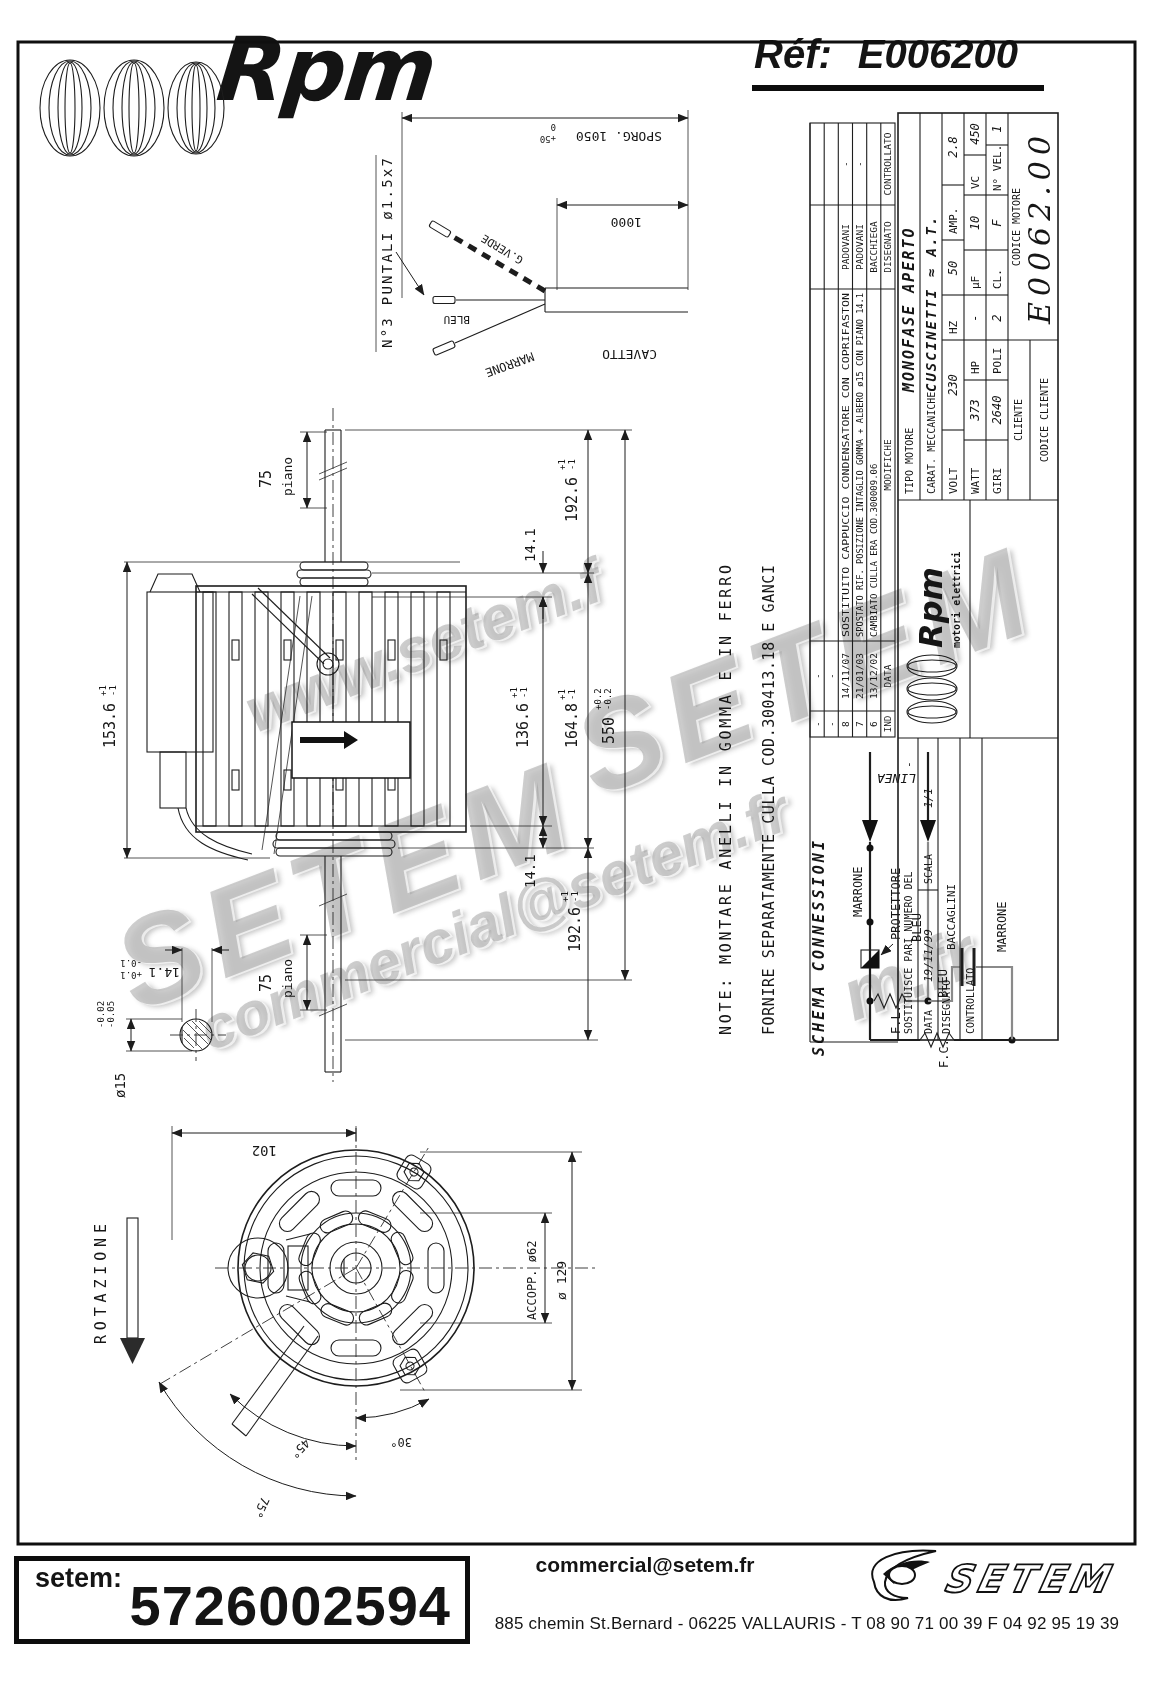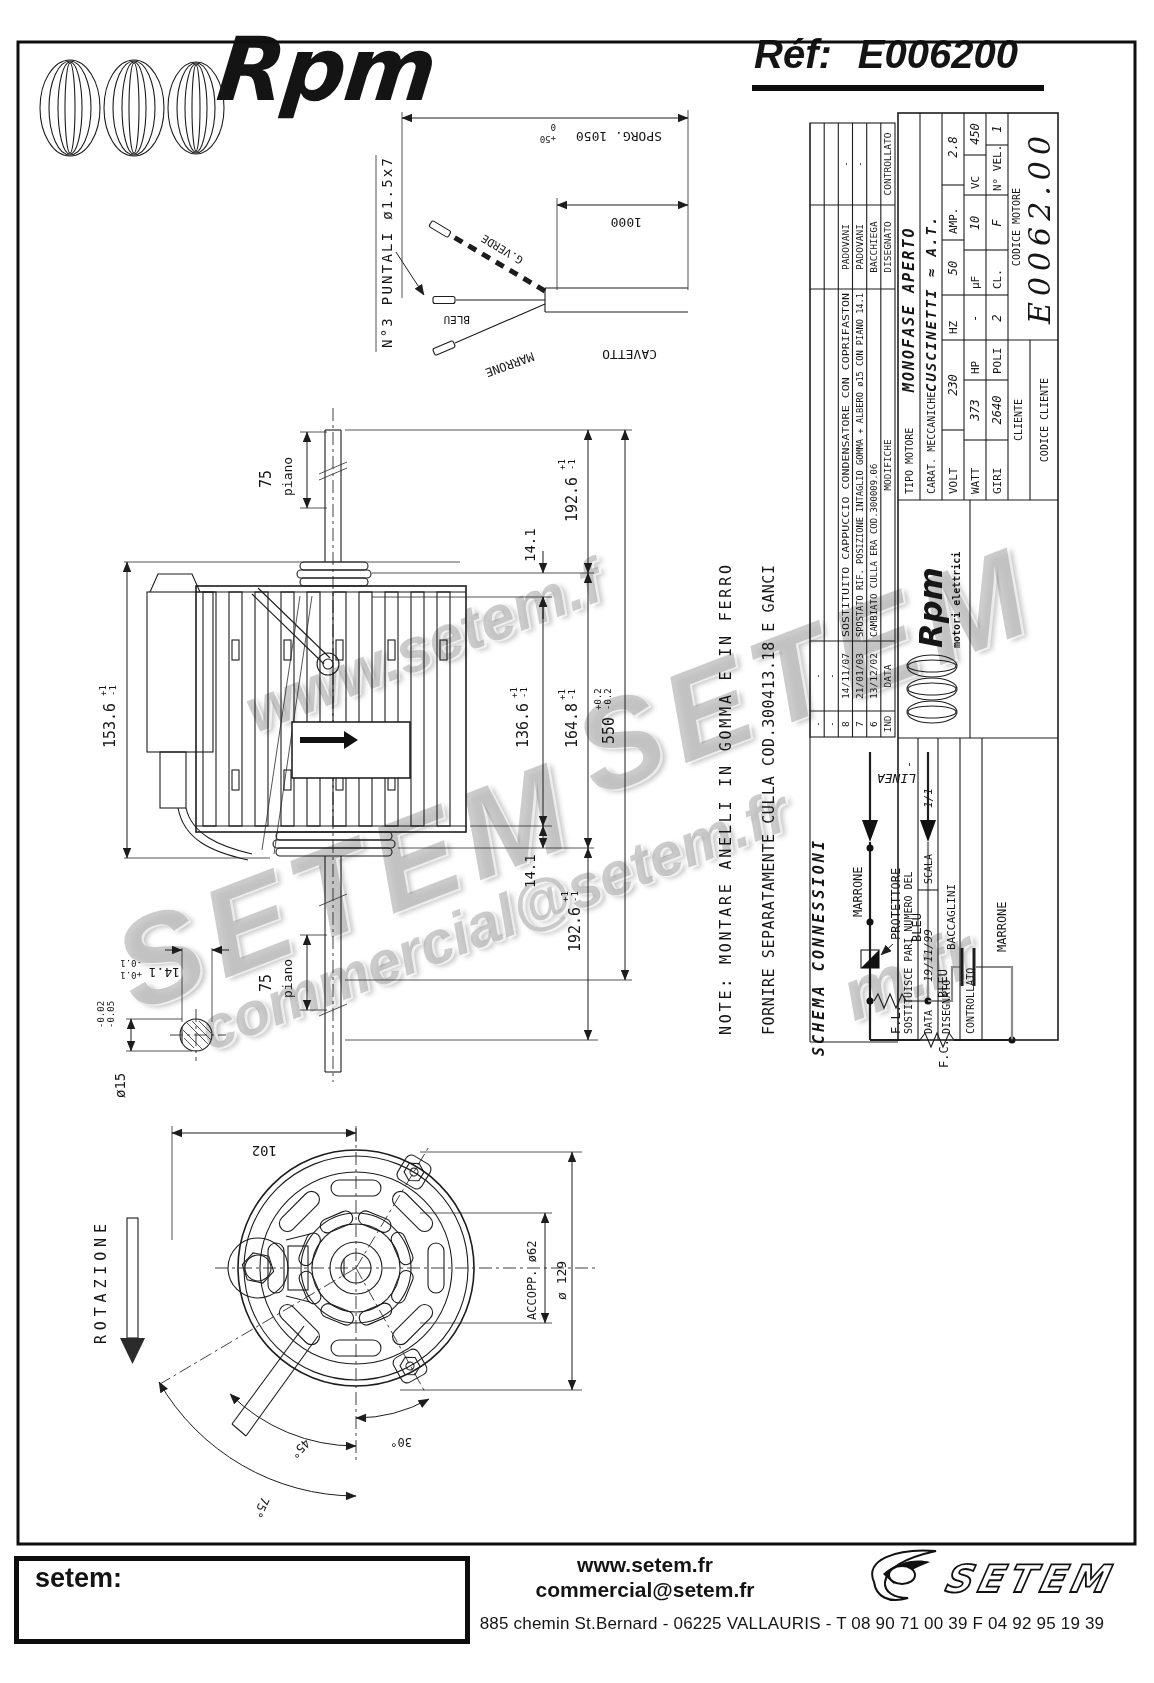--- a/index.html
+++ b/index.html
@@ -538,25 +538,25 @@
       <line class="ln" x1="540" y1="132" x2="700" y2="132"></line>
       <text class="t10 mid" x="620" y="124">CLIENTE</text>
       <text class="t10 mid" x="620" y="150">CODICE CLIENTE</text>
       <text class="t10 mid" x="813" y="122">CODICE MOTORE</text>
       <text class="mid" x="813" y="152" letter-spacing="6" style="font-family:'DejaVu Serif',serif;font-size:30px;font-style:italic;">E0062.00</text>
     </g>
   </svg>
 
   <div class="abs codebox" style="left:14px;top:1556px;">
     <span class="codelabel">setem:</span>
+    <span class="codevalue">5726002594</span>
   </div>
   <div class="abs contact" style="left:480px;top:1552px;width:330px;">
-    <div>www.setem.fr</div>
     <div>commercial@setem.fr</div>
   </div>
-  <div class="abs address" style="left:458px;top:1614px;width:668px;">885 chemin St.Bernard  -  06225 VALLAURIS  -  T 08 90 71 00 39   F 04 92 95 19 39</div>
+  <div class="abs address" style="left:473px;top:1614px;width:668px;">885 chemin St.Bernard  -  06225 VALLAURIS  -  T 08 90 71 00 39   F 04 92 95 19 39</div>
   <svg class="abs" style="left:850px;top:1544px;" width="284" height="66" viewBox="0 0 284 66">
     <path d="M24 38 C 14 16, 46 4, 86 7 C 54 14, 37 24, 35 38 C 34 48, 44 54, 58 54 C 38 60, 26 52, 24 38 Z" fill="#ffffff" stroke="#111" stroke-width="2"></path>
     <path d="M33 30 C 46 18, 66 14, 80 18 C 66 24, 50 30, 44 40 Z" fill="#111"></path>
     <ellipse cx="52" cy="31" rx="13" ry="9" fill="#fff" stroke="#111" stroke-width="2"></ellipse>
     <text transform="translate(94,48) skewX(-14)" letter-spacing="5" style="font-family:'DejaVu Sans',sans-serif;font-size:38px;font-weight:bold;font-style:italic;fill:#ffffff;stroke:#111;stroke-width:1.8px;">SETEM</text>
   </svg>
 </div>
 
 </body></html>

